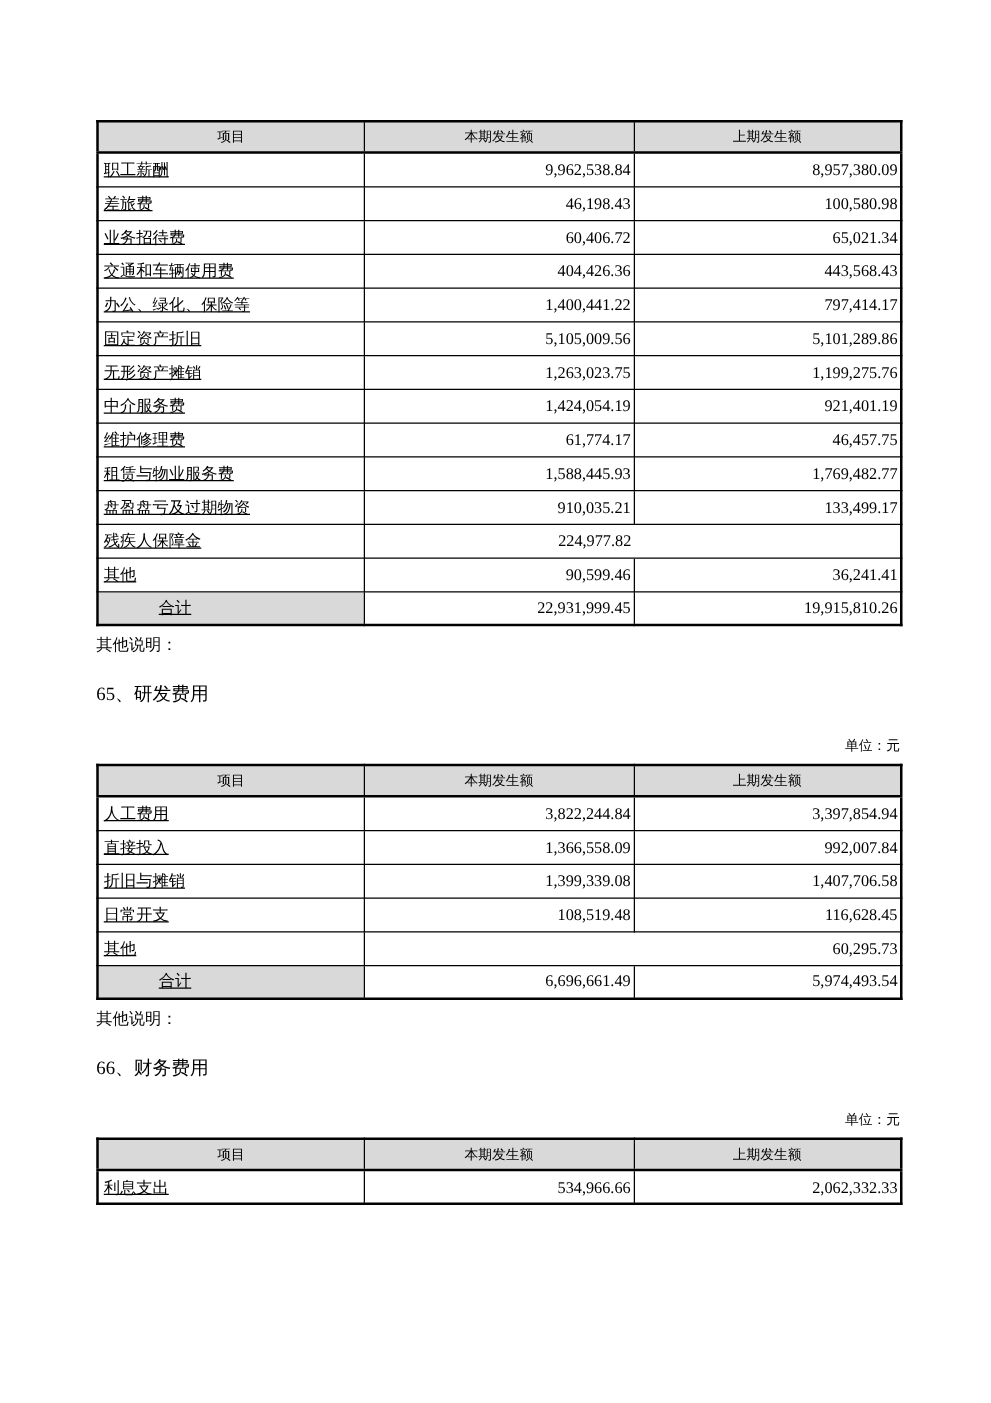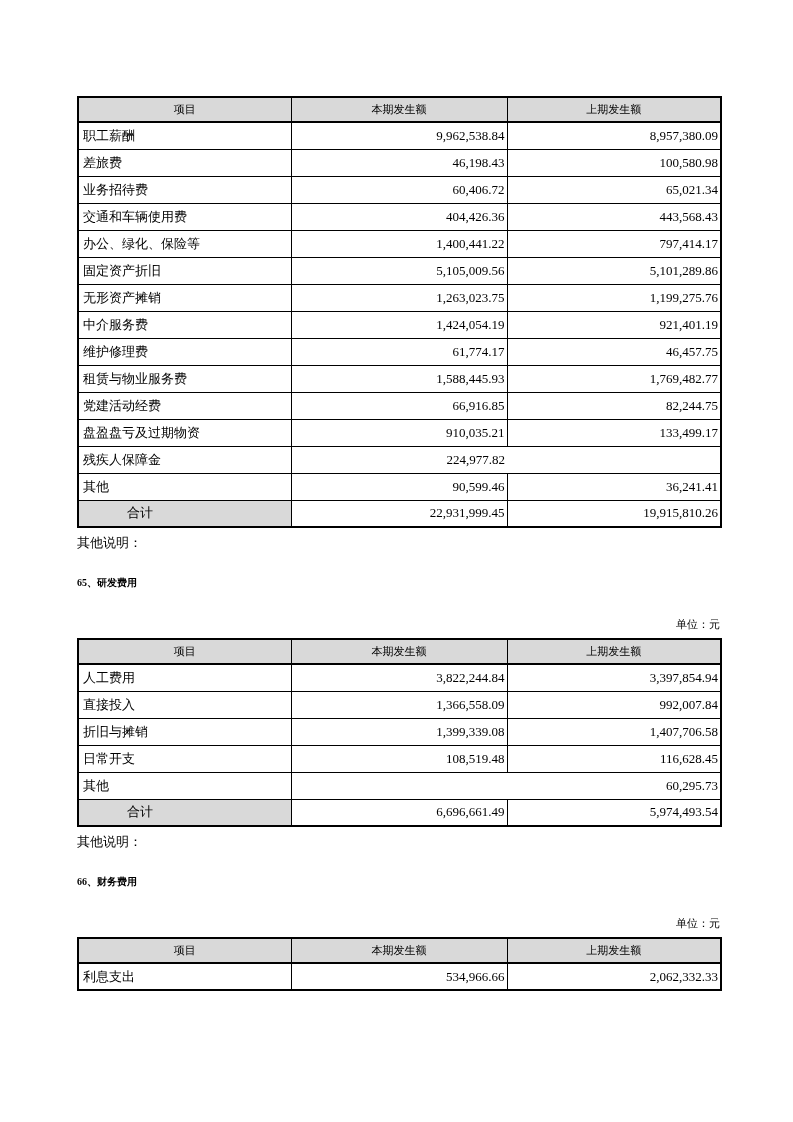--- a/index.html
+++ b/index.html
@@ -39,33 +39,33 @@
   }
   .fin-table td {
     border: 1px solid var(--border, #000000);
     font-size: 13px;
     height: 27px;
     padding: 0 2px 0 4px;
     vertical-align: middle;
     overflow: hidden;
     white-space: nowrap;
   }
-  .fin-table td.label { text-align: left; }
+  .fin-table td.label { text-align: left; text-decoration: underline; }
   .fin-table td.num  { text-align: right; }
   .fin-table tr.total td.label { background: var(--total-bg, #d9d9d9); padding-left: 48px; }
   .fin-table tr.merged td.current { border-right: none; }
   .fin-table tr.merged td.prior  { border-left: none; }
   .note {
     font-size: 13px;
     line-height: 15px;
     margin: 7px 0 0 0;
   }
   .section-heading {
-    font-size: 10px;
-    font-weight: bold;
+    font-size: 15px;
+    font-weight: normal;
     line-height: 18px;
     margin: 24px 0 0 0;
   }
   .unit {
     font-size: 11px;
     line-height: 15px;
     text-align: right;
     margin: 25px 0 6px 0;
   }
 </style>
@@ -133,25 +133,20 @@
             <td class="label">维护修理费</td>
             <td class="num current">61,774.17</td>
             <td class="num prior">46,457.75</td>
           </tr>
           <tr>
             <td class="label">租赁与物业服务费</td>
             <td class="num current">1,588,445.93</td>
             <td class="num prior">1,769,482.77</td>
           </tr>
           <tr>
-            <td class="label">党建活动经费</td>
-            <td class="num current">66,916.85</td>
-            <td class="num prior">82,244.75</td>
-          </tr>
-          <tr>
             <td class="label">盘盈盘亏及过期物资</td>
             <td class="num current">910,035.21</td>
             <td class="num prior">133,499.17</td>
           </tr>
           <tr class="merged">
             <td class="label">残疾人保障金</td>
             <td class="num current">224,977.82</td>
             <td class="num prior"></td>
           </tr>
           <tr>

